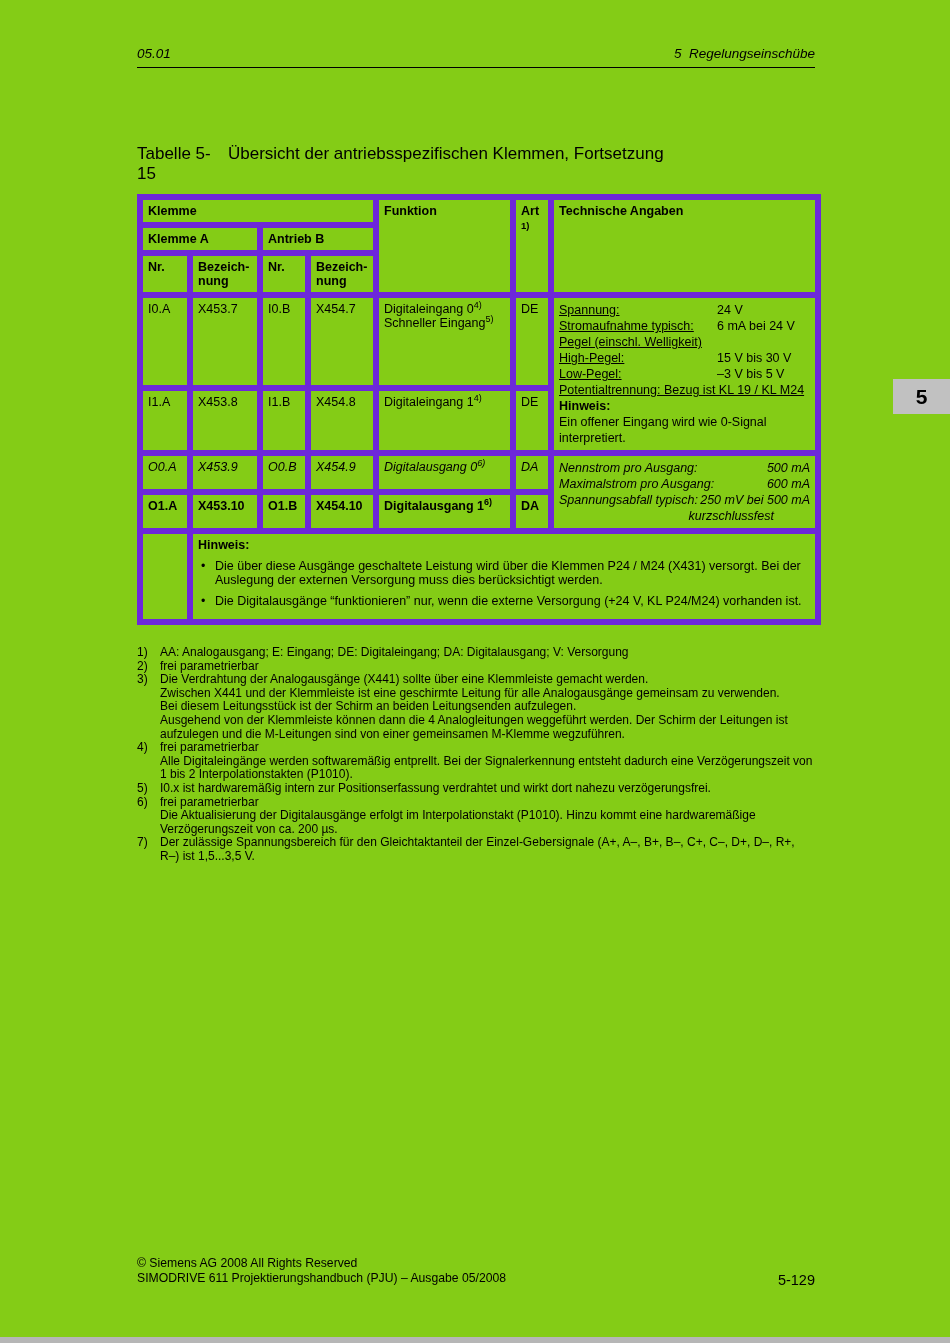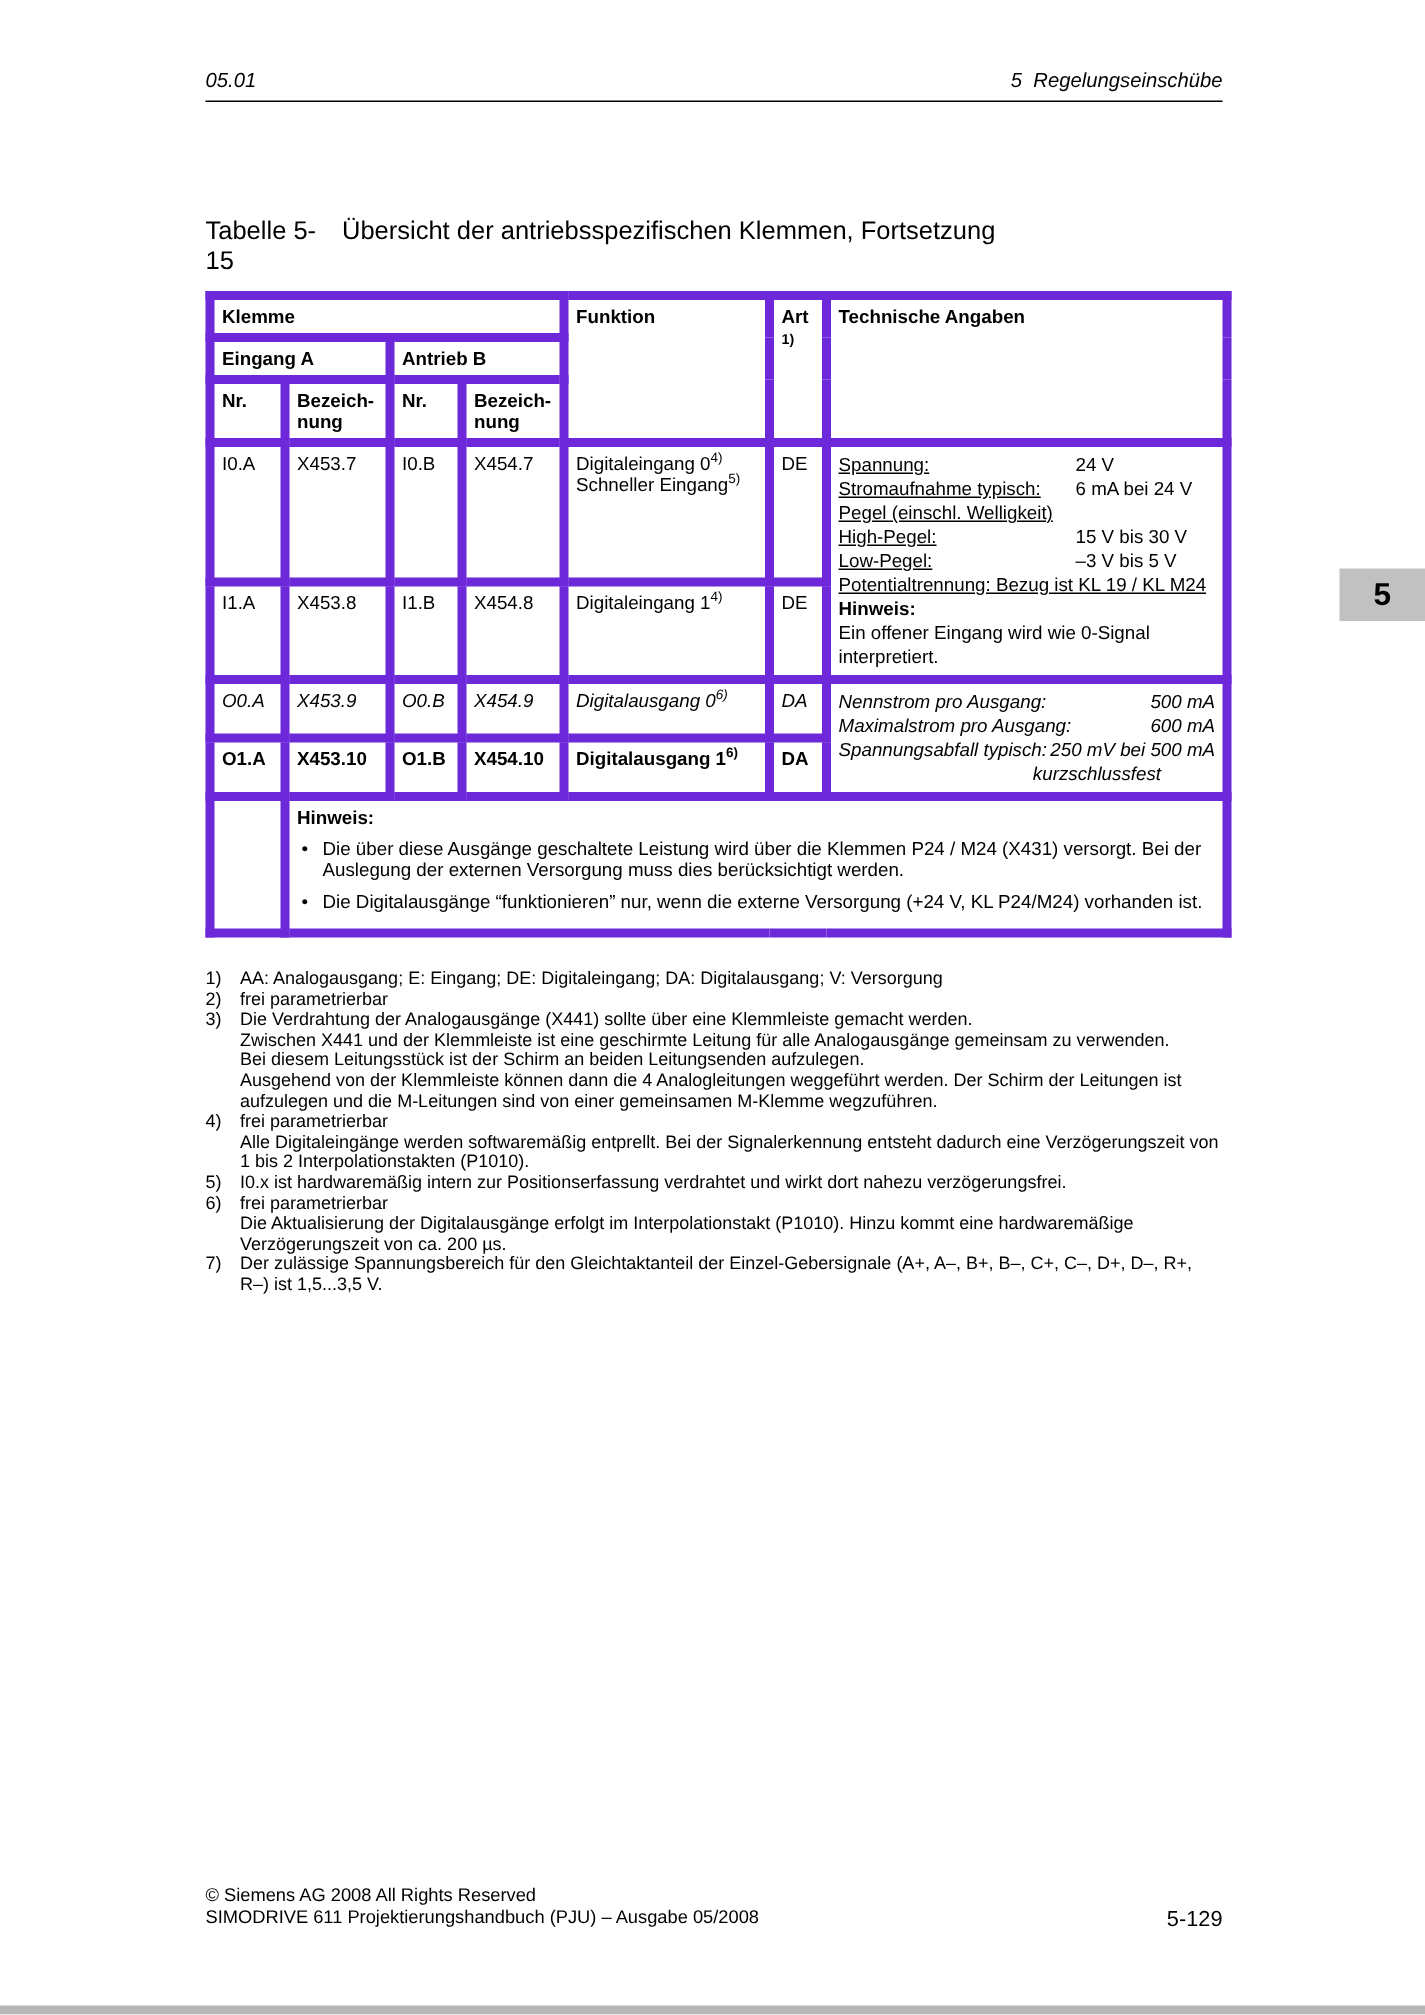--- a/index.html
+++ b/index.html
@@ -1,20 +1,20 @@
 <!DOCTYPE html>
 <html><head>
 <meta charset="utf-8">
 <style>
   * { margin: 0; padding: 0; box-sizing: border-box; }
   html, body { background: #e8e8e8; }
   body { font-family: "Liberation Sans", sans-serif; color: #000; }
   .page {
     position: relative; width: 950px; height: 1343px;
-    background: #ffffff; overflow: hidden; margin: 0 auto;
+    background: #84cc16; overflow: hidden; margin: 0 auto;
   }
 
   
   .running-head { position: absolute; left: 137px; top: 46px; width: 678px; font-style: italic; font-size: 13.5px; }
   .running-head span { white-space: pre; }
   .rh-line1 { display: flex; justify-content: space-between; padding-bottom: 6px; border-bottom: 1px solid #000; }
   .rh-line2 { text-align: right; padding: 7px 0 6px 0; border-bottom: 1px solid #000; }
 
   
   .content { position: absolute; left: 137px; top: 144px; width: 678px; }
@@ -110,21 +110,21 @@
         <tr>
           <th colspan="4" class="th-klemme">Klemme</th>
           <th rowspan="3" class="th-span">Funktion</th>
           <th rowspan="3" class="th-span">
             <span>Art</span><br>
             <span class="fn-ref">1)</span>
           </th>
           <th rowspan="3" class="th-span">Technische Angaben</th>
         </tr>
         <tr>
-          <th colspan="2" class="th-antrieb">Eingang A</th>
+          <th colspan="2" class="th-antrieb">Klemme A</th>
           <th colspan="2" class="th-antrieb">Antrieb B</th>
         </tr>
         <tr>
           <th class="th-sub">Nr.</th>
           <th class="th-sub">Bezeich-
 nung</th>
           <th class="th-sub">Nr.</th>
           <th class="th-sub">Bezeich-
 nung</th>
         </tr>

